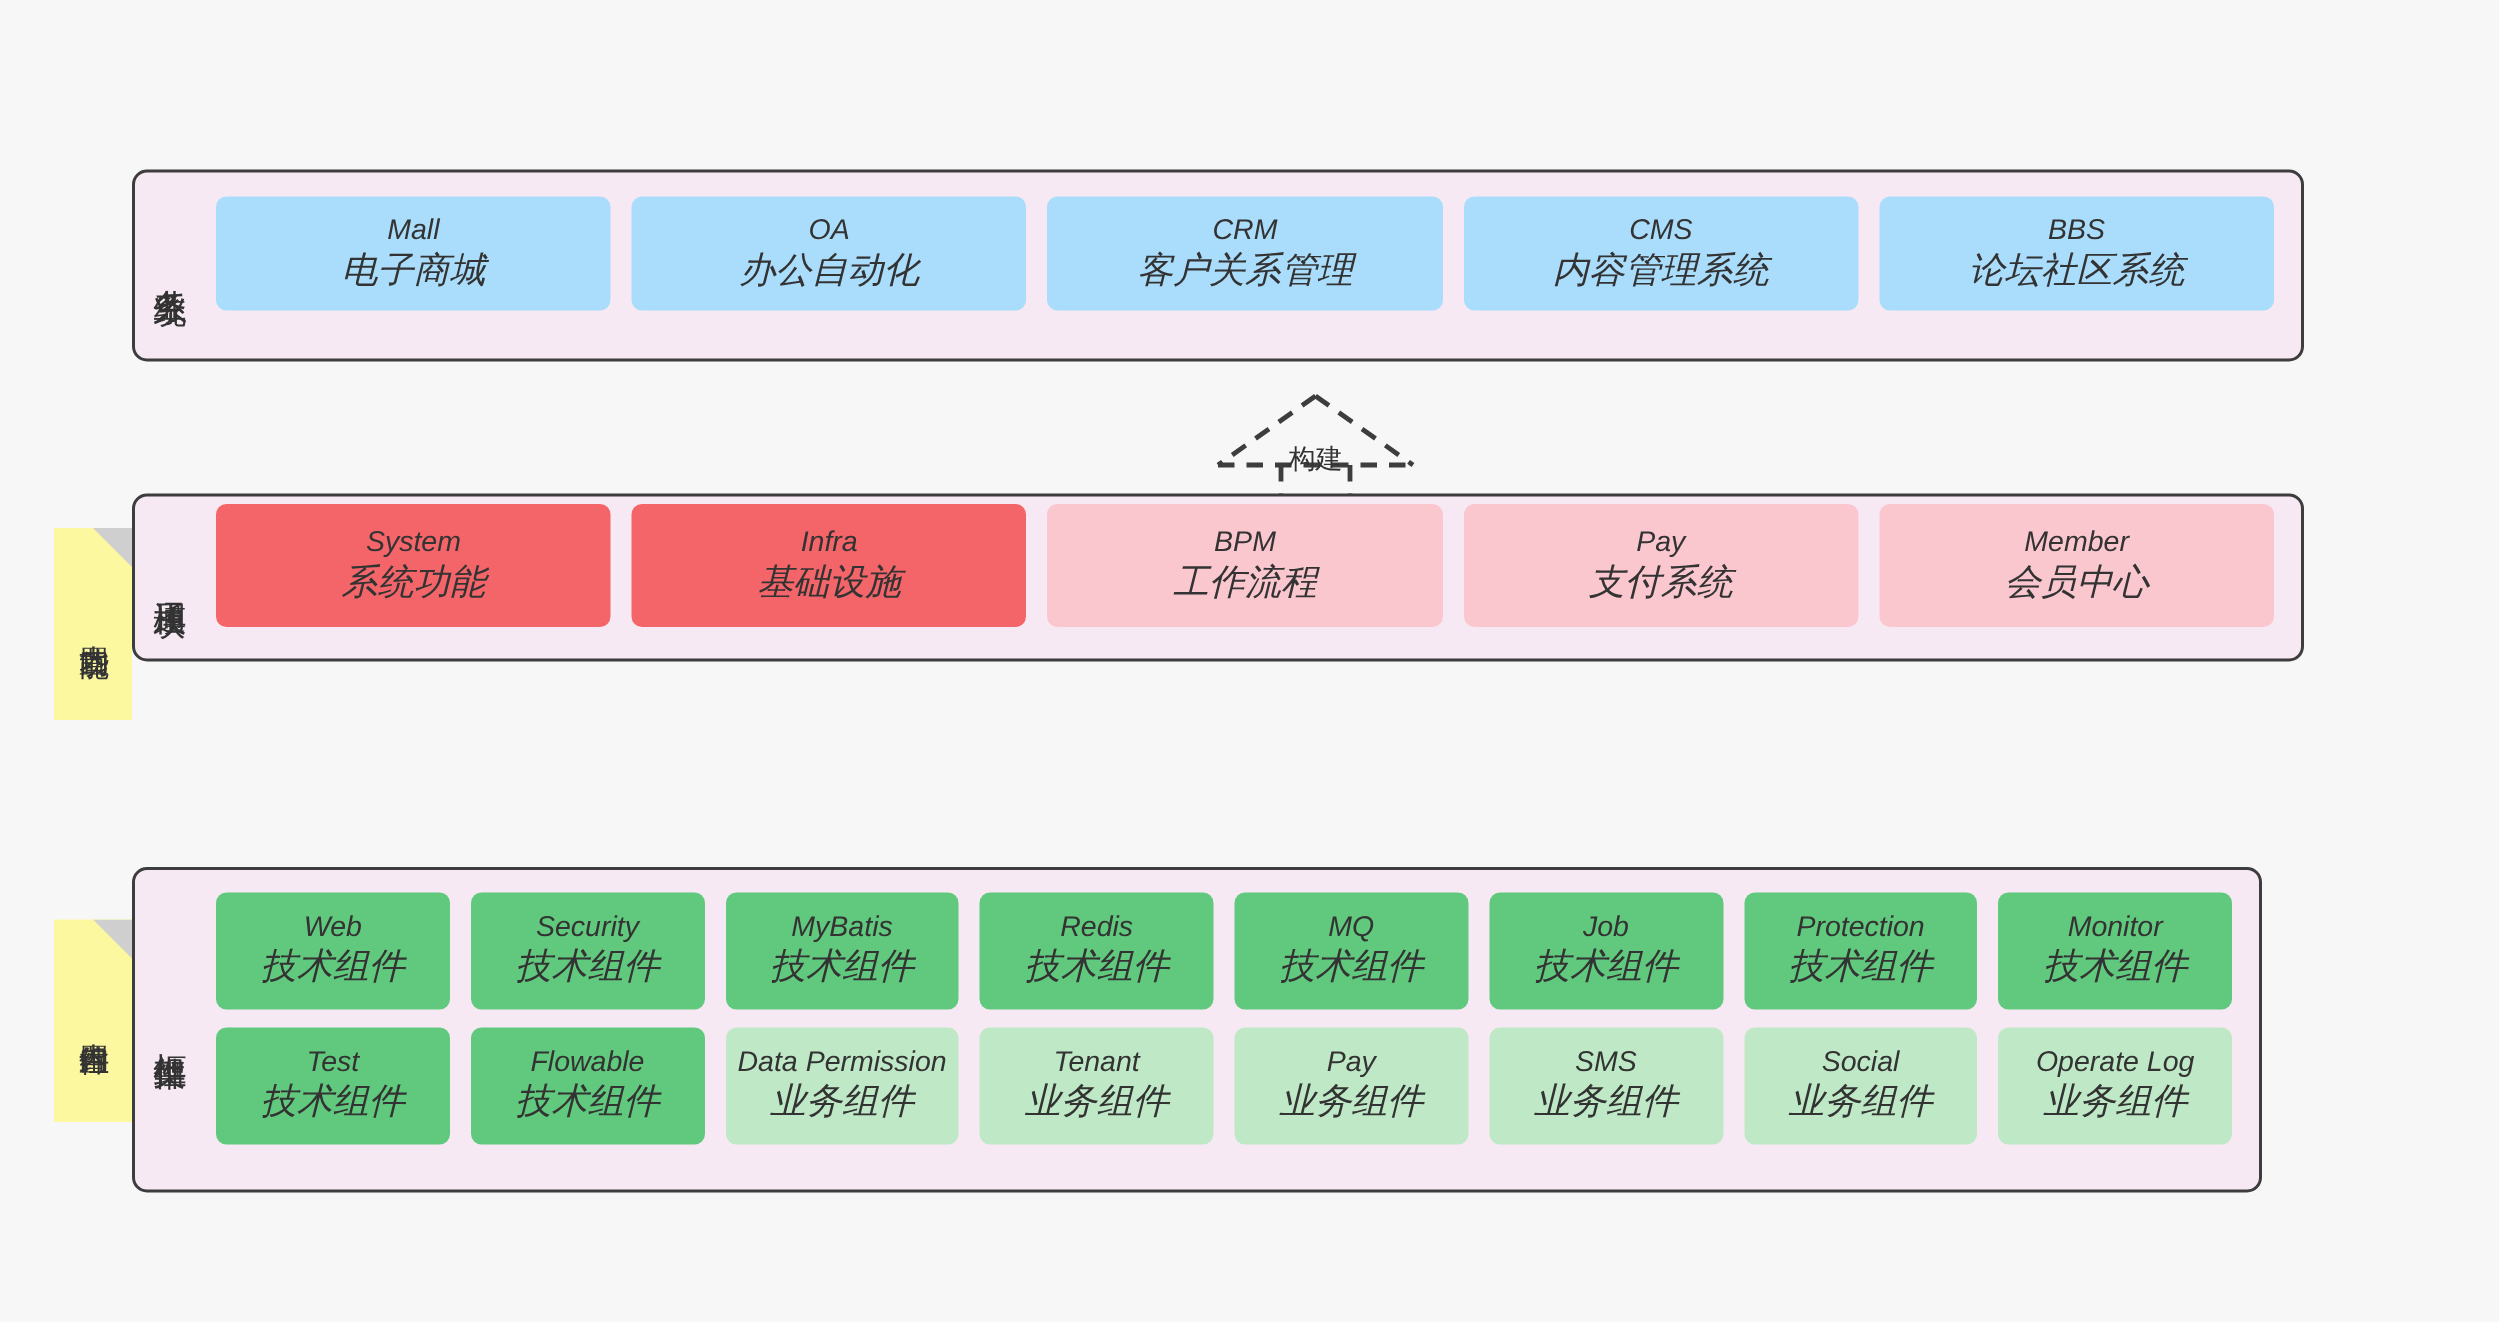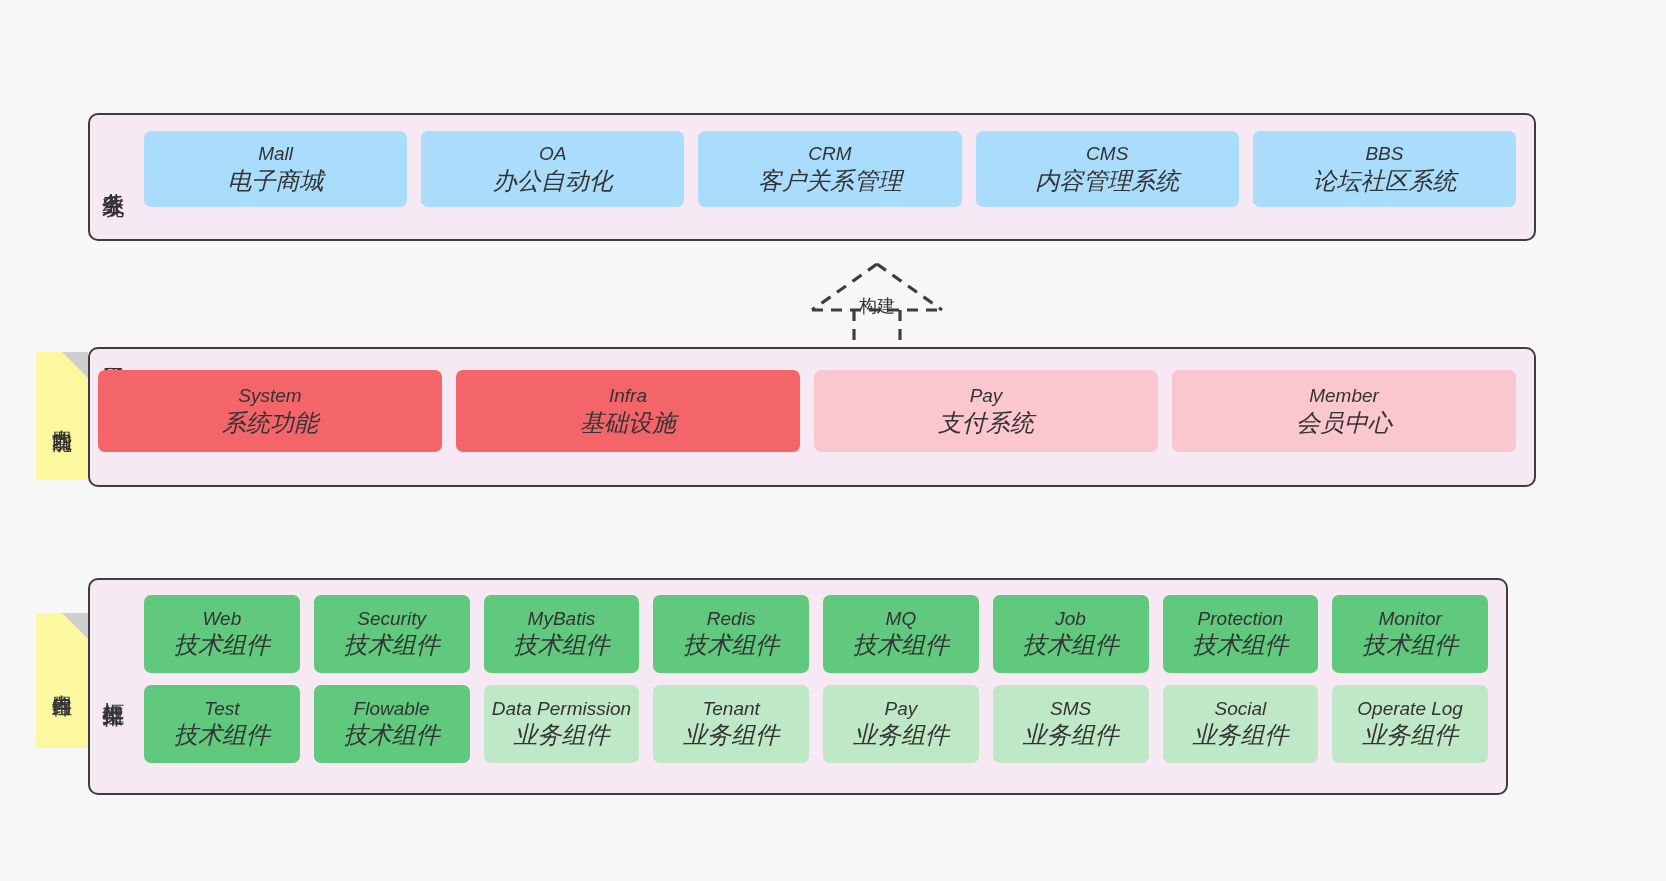--- a/index.html
+++ b/index.html
@@ -189,33 +189,37 @@
       <path d="M62 52 L62 102 M108 52 L108 102 M62 102 L108 102" stroke="#3d3d3d" stroke-width="3.2" stroke-dasharray="11 8" stroke-linecap="butt"></path>
     </svg>
     <div class="alabel">构建</div>
   </div>
 
   <div class="note" style="left:36px; top:352px; width:52px; height:128px;">
     <span class="fold"></span>
     <span>内置功能</span>
   </div>
 
-  <div class="layer" style="left:88px; top:347px; width:1448px; height:140px;flex-direction:column;">
+  <div class="layer" style="left:88px; top:329px; width:1448px; height:112px;">
     <div class="layer-caption">通用模块</div>
     <div class="layer-body">
       <div class="row">
         <div class="card c-red h-mod">
           <div class="t-en">System</div>
           <div class="t-cn">系统功能</div>
         </div>
         <div class="card c-red h-mod">
           <div class="t-en">Infra</div>
           <div class="t-cn">基础设施</div>
         </div>
         <div class="card c-pink h-mod">
+          <div class="t-en">BPM</div>
+          <div class="t-cn">工作流程</div>
+        </div>
+        <div class="card c-pink h-mod">
           <div class="t-en">Pay</div>
           <div class="t-cn">支付系统</div>
         </div>
         <div class="card c-pink h-mod">
           <div class="t-en">Member</div>
           <div class="t-cn">会员中心</div>
         </div>
       </div>
     </div>
   </div>

